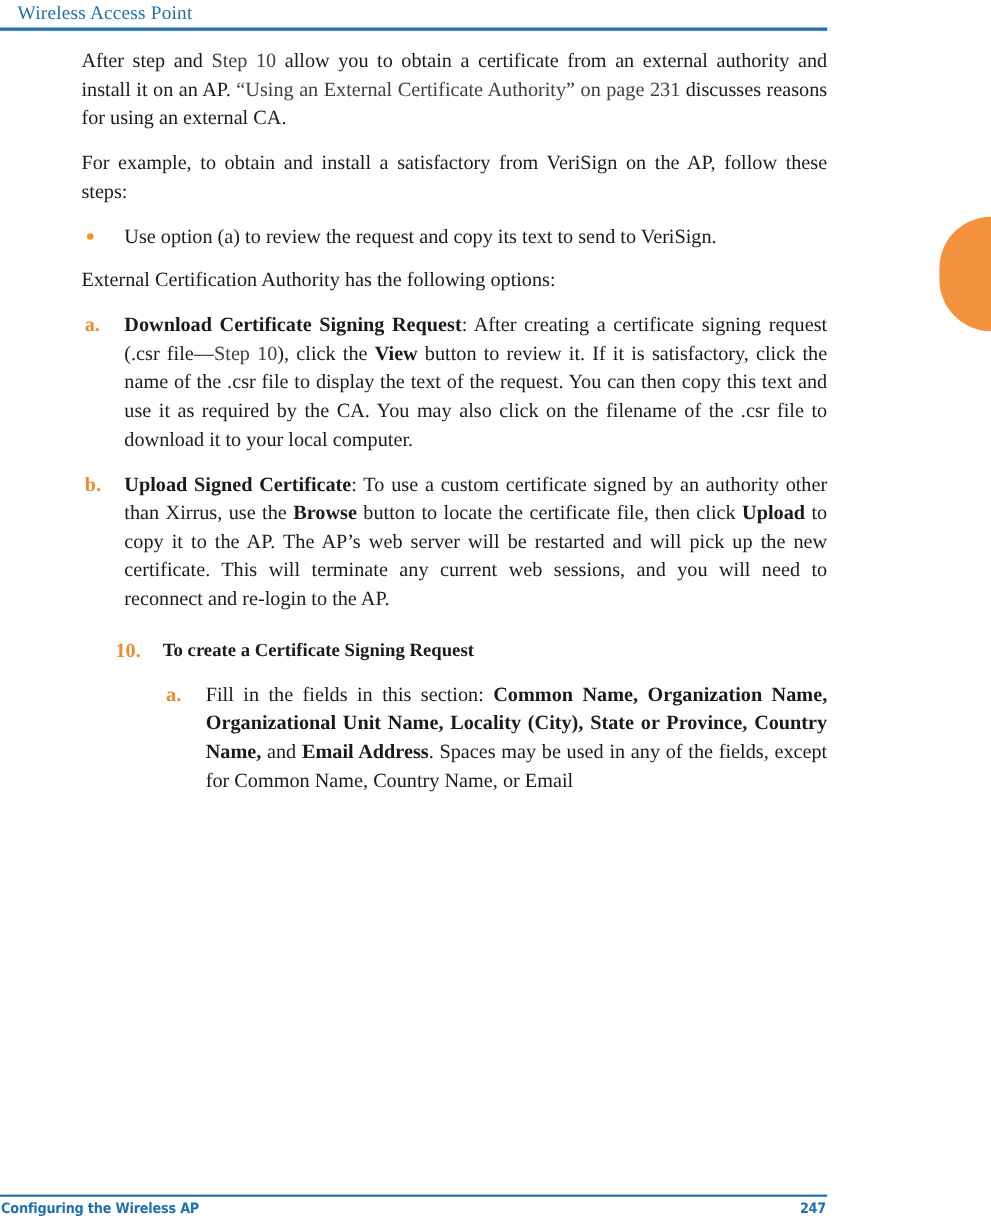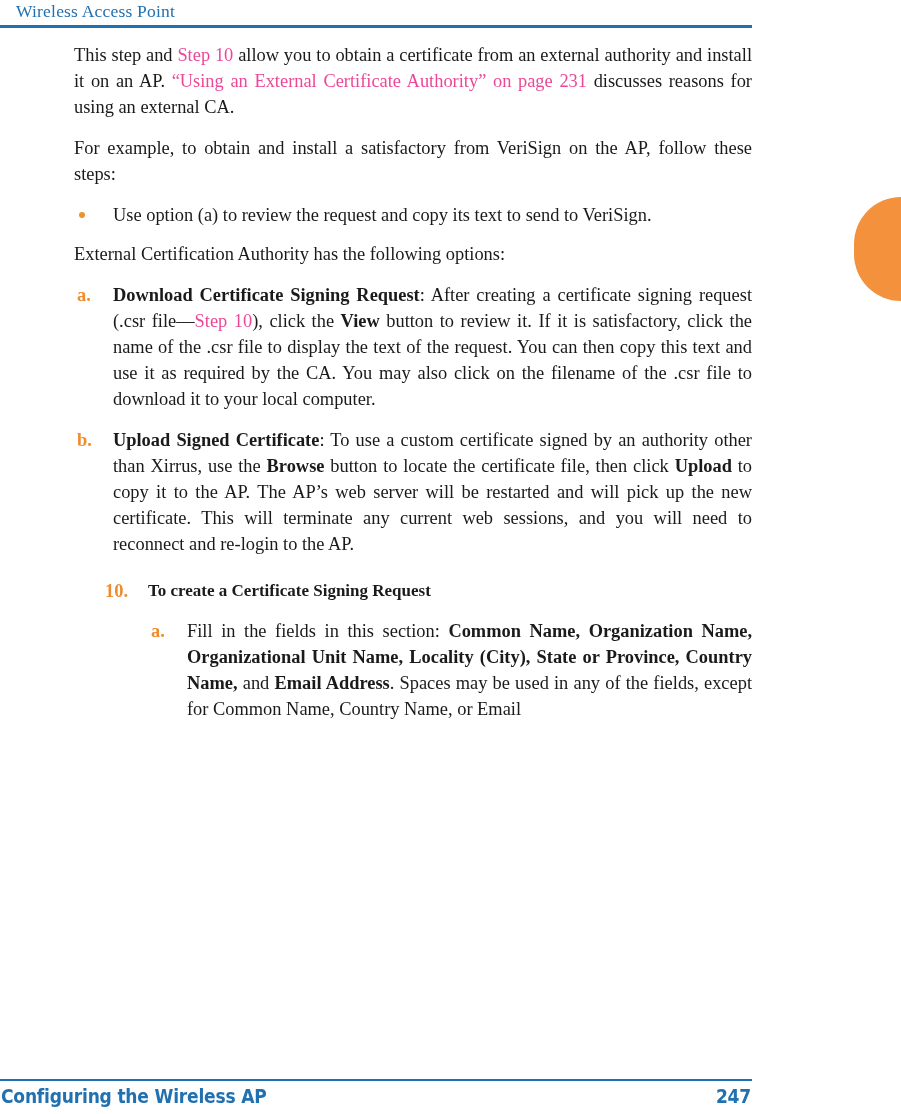--- a/index.html
+++ b/index.html
@@ -67,21 +67,21 @@
   p.body-para {
     margin: 0 0 15px 0;
     font-size: 18.4px;
     line-height: 26px;
     text-align: justify;
     text-justify: inter-word;
     color: #1a1a1a;
   }
   p.body-para:last-child { margin-bottom: 0; }
 
-  .lnk { color: #ec4899; }
+  .lnk { color: #404040; }
   .bd  { font-weight: bold; }
 
   
   .bullet-list {
     margin: 0 0 13px 0;
     padding: 0;
     list-style: none;
   }
   .bullet-list li {
     position: relative;
@@ -164,21 +164,21 @@
     height: 2px;
     background: #2170b0;
     width: 752px;
     margin-bottom: 4px;
   }
   .footer-row {
     display: flex;
     align-items: baseline;
     justify-content: space-between;
     font-family: "DejaVu Sans Condensed", "Liberation Sans Narrow", "Liberation Sans", sans-serif;
-    font-size: 19px;
+    font-size: 13px;
     font-weight: bold;
     color: #2170b0;
     letter-spacing: -0.2px;
   }
   .footer-left { padding-left: 1px; }
   .footer-right { padding-right: 1px; }
 </style>
 </head>
 <body>
 
@@ -186,21 +186,21 @@
 
   <div class="running-header">
     <div class="running-header-text">Wireless Access Point</div>
     <div class="header-rule"></div>
   </div>
 
   <div class="edge-tab"></div>
 
   <div class="content">
 
-    <p class="body-para"><span>This step and </span><span class="lnk">Step 10</span><span> allow you to obtain a certificate from an external authority and install it on an AP. </span><span class="lnk">“Using an External Certificate Authority” on page 231</span><span> discusses reasons for using an external CA.</span></p>
+    <p class="body-para"><span>After step and </span><span class="lnk">Step 10</span><span> allow you to obtain a certificate from an external authority and install it on an AP. </span><span class="lnk">“Using an External Certificate Authority” on page 231</span><span> discusses reasons for using an external CA.</span></p>
 
     <p class="body-para">For example, to obtain and install a satisfactory from VeriSign on the AP, follow these steps:</p>
 
     <ul class="bullet-list">
       <li>
         <span class="bullet-dot"></span><span>Use option (a) to review the request and copy its text to send to VeriSign.</span>
       </li>
     </ul>
 
     <p class="body-para">External Certification Authority has the following options:</p>

